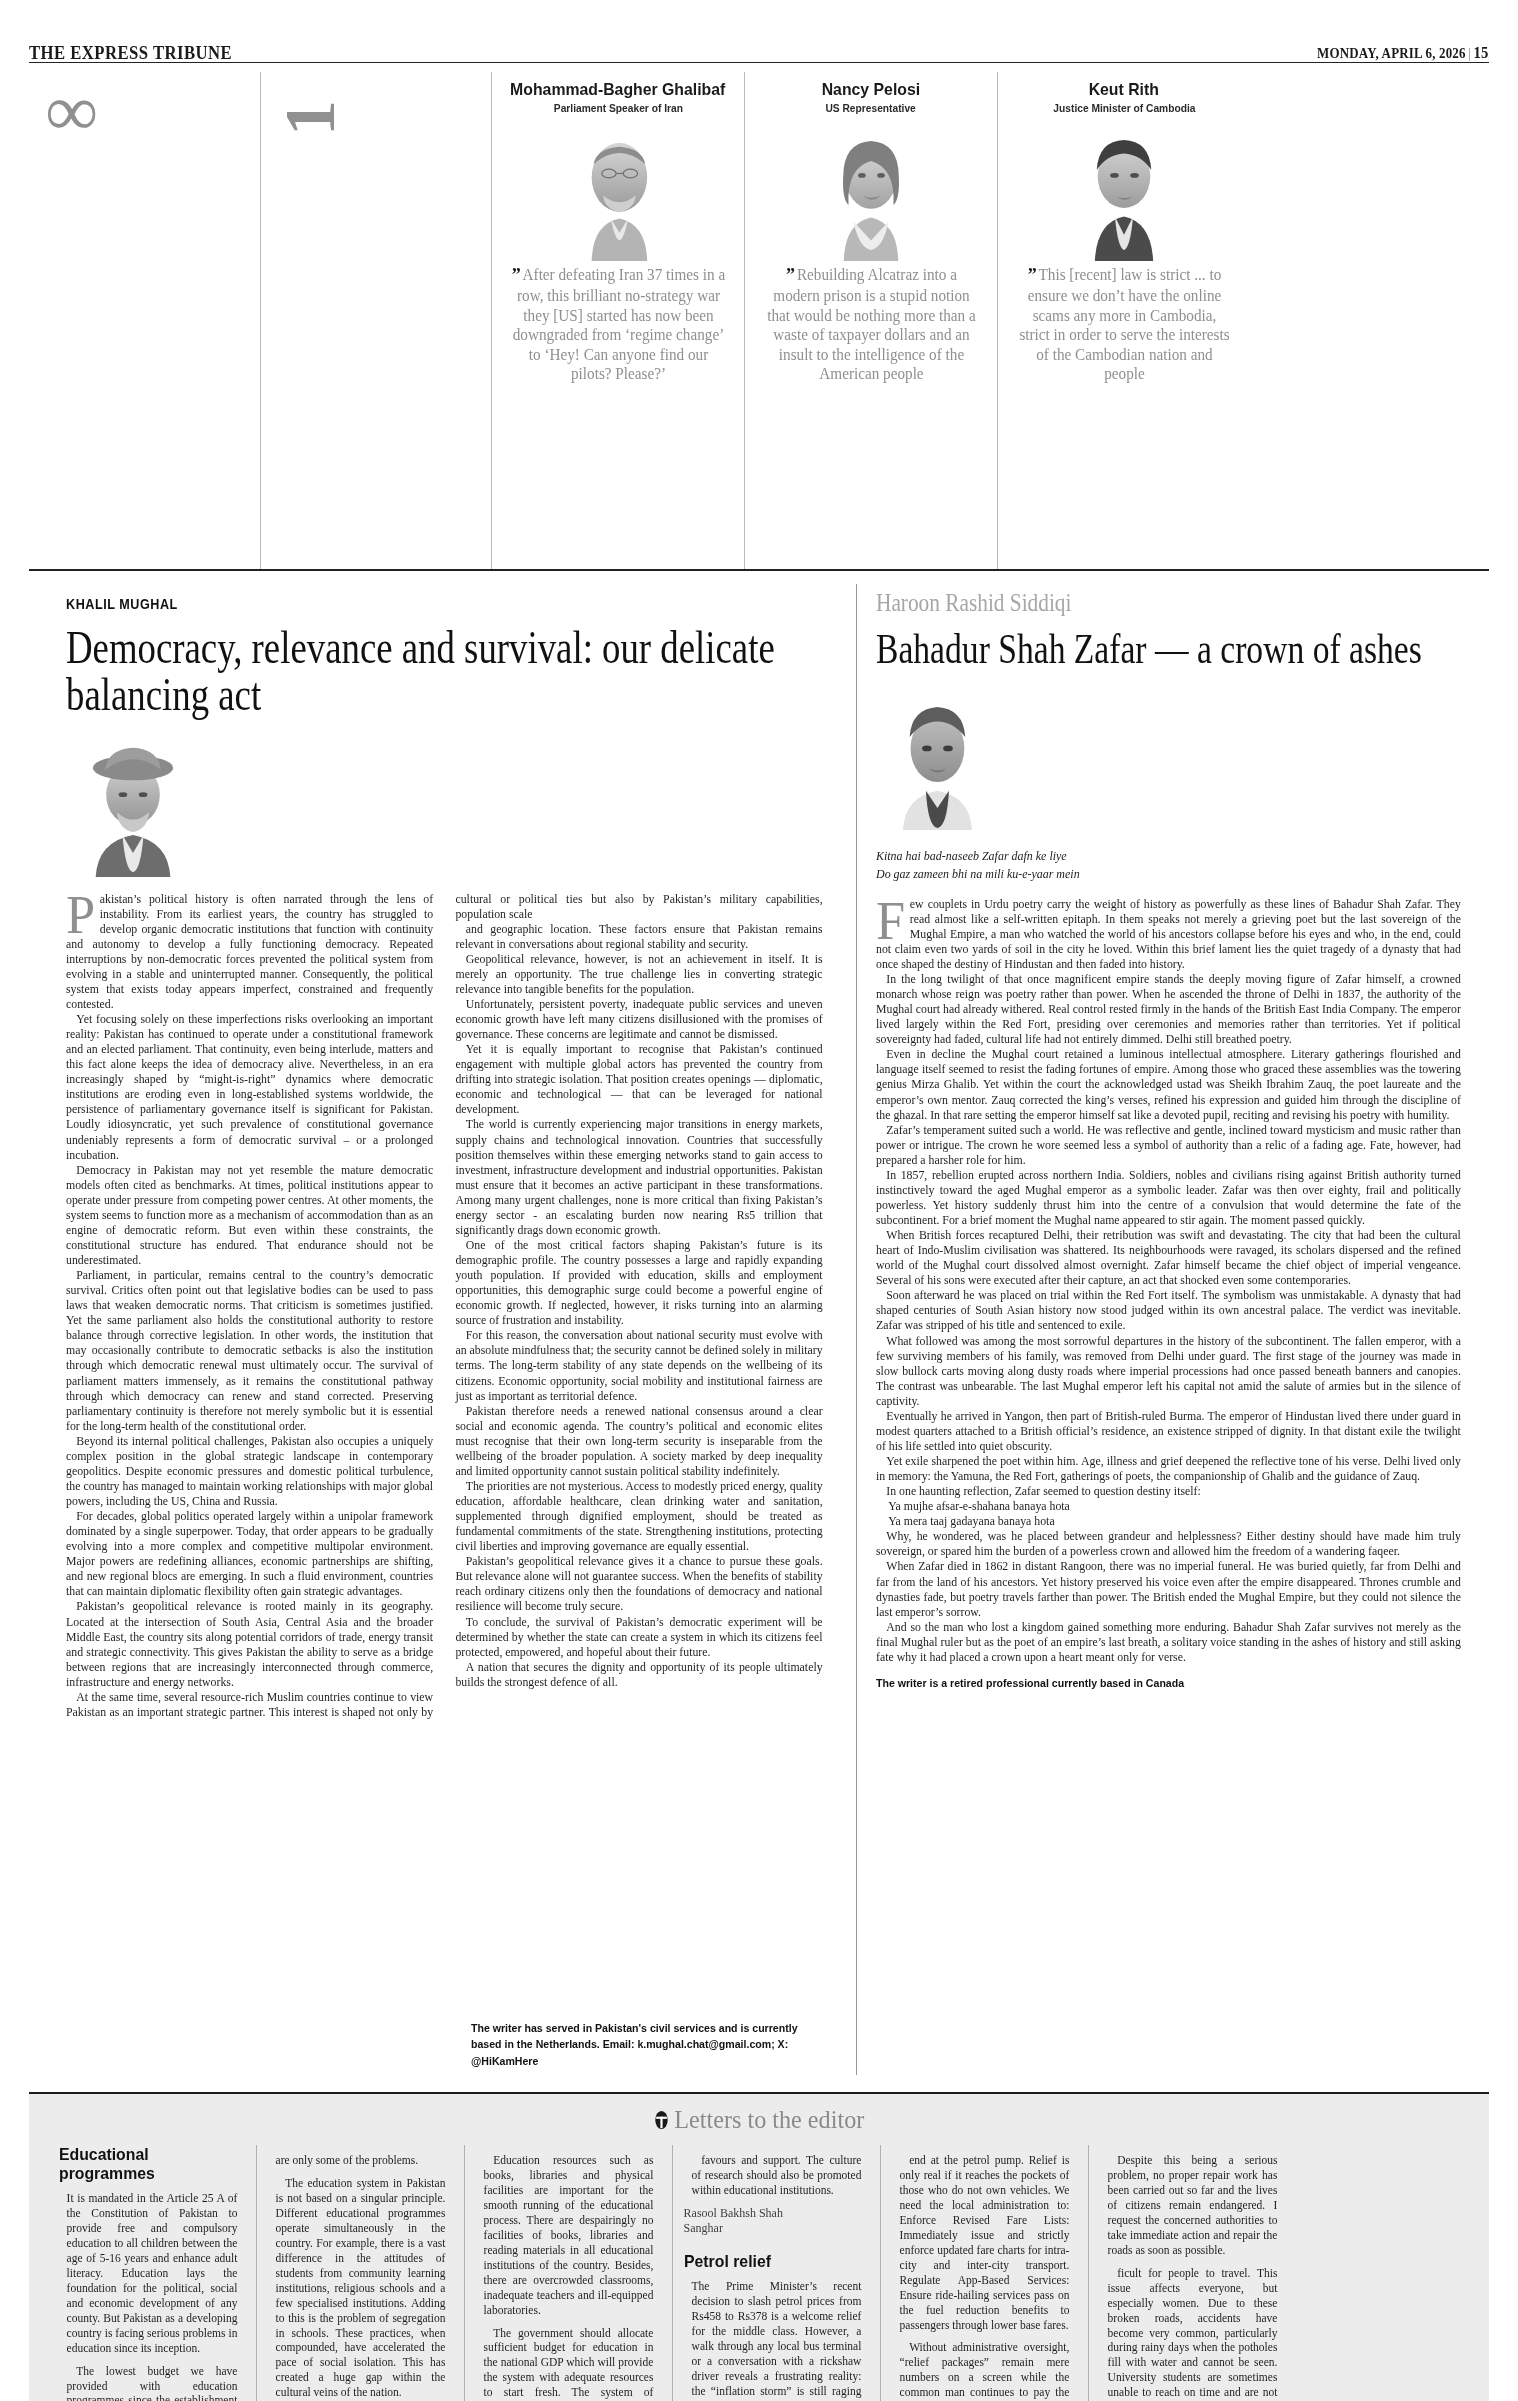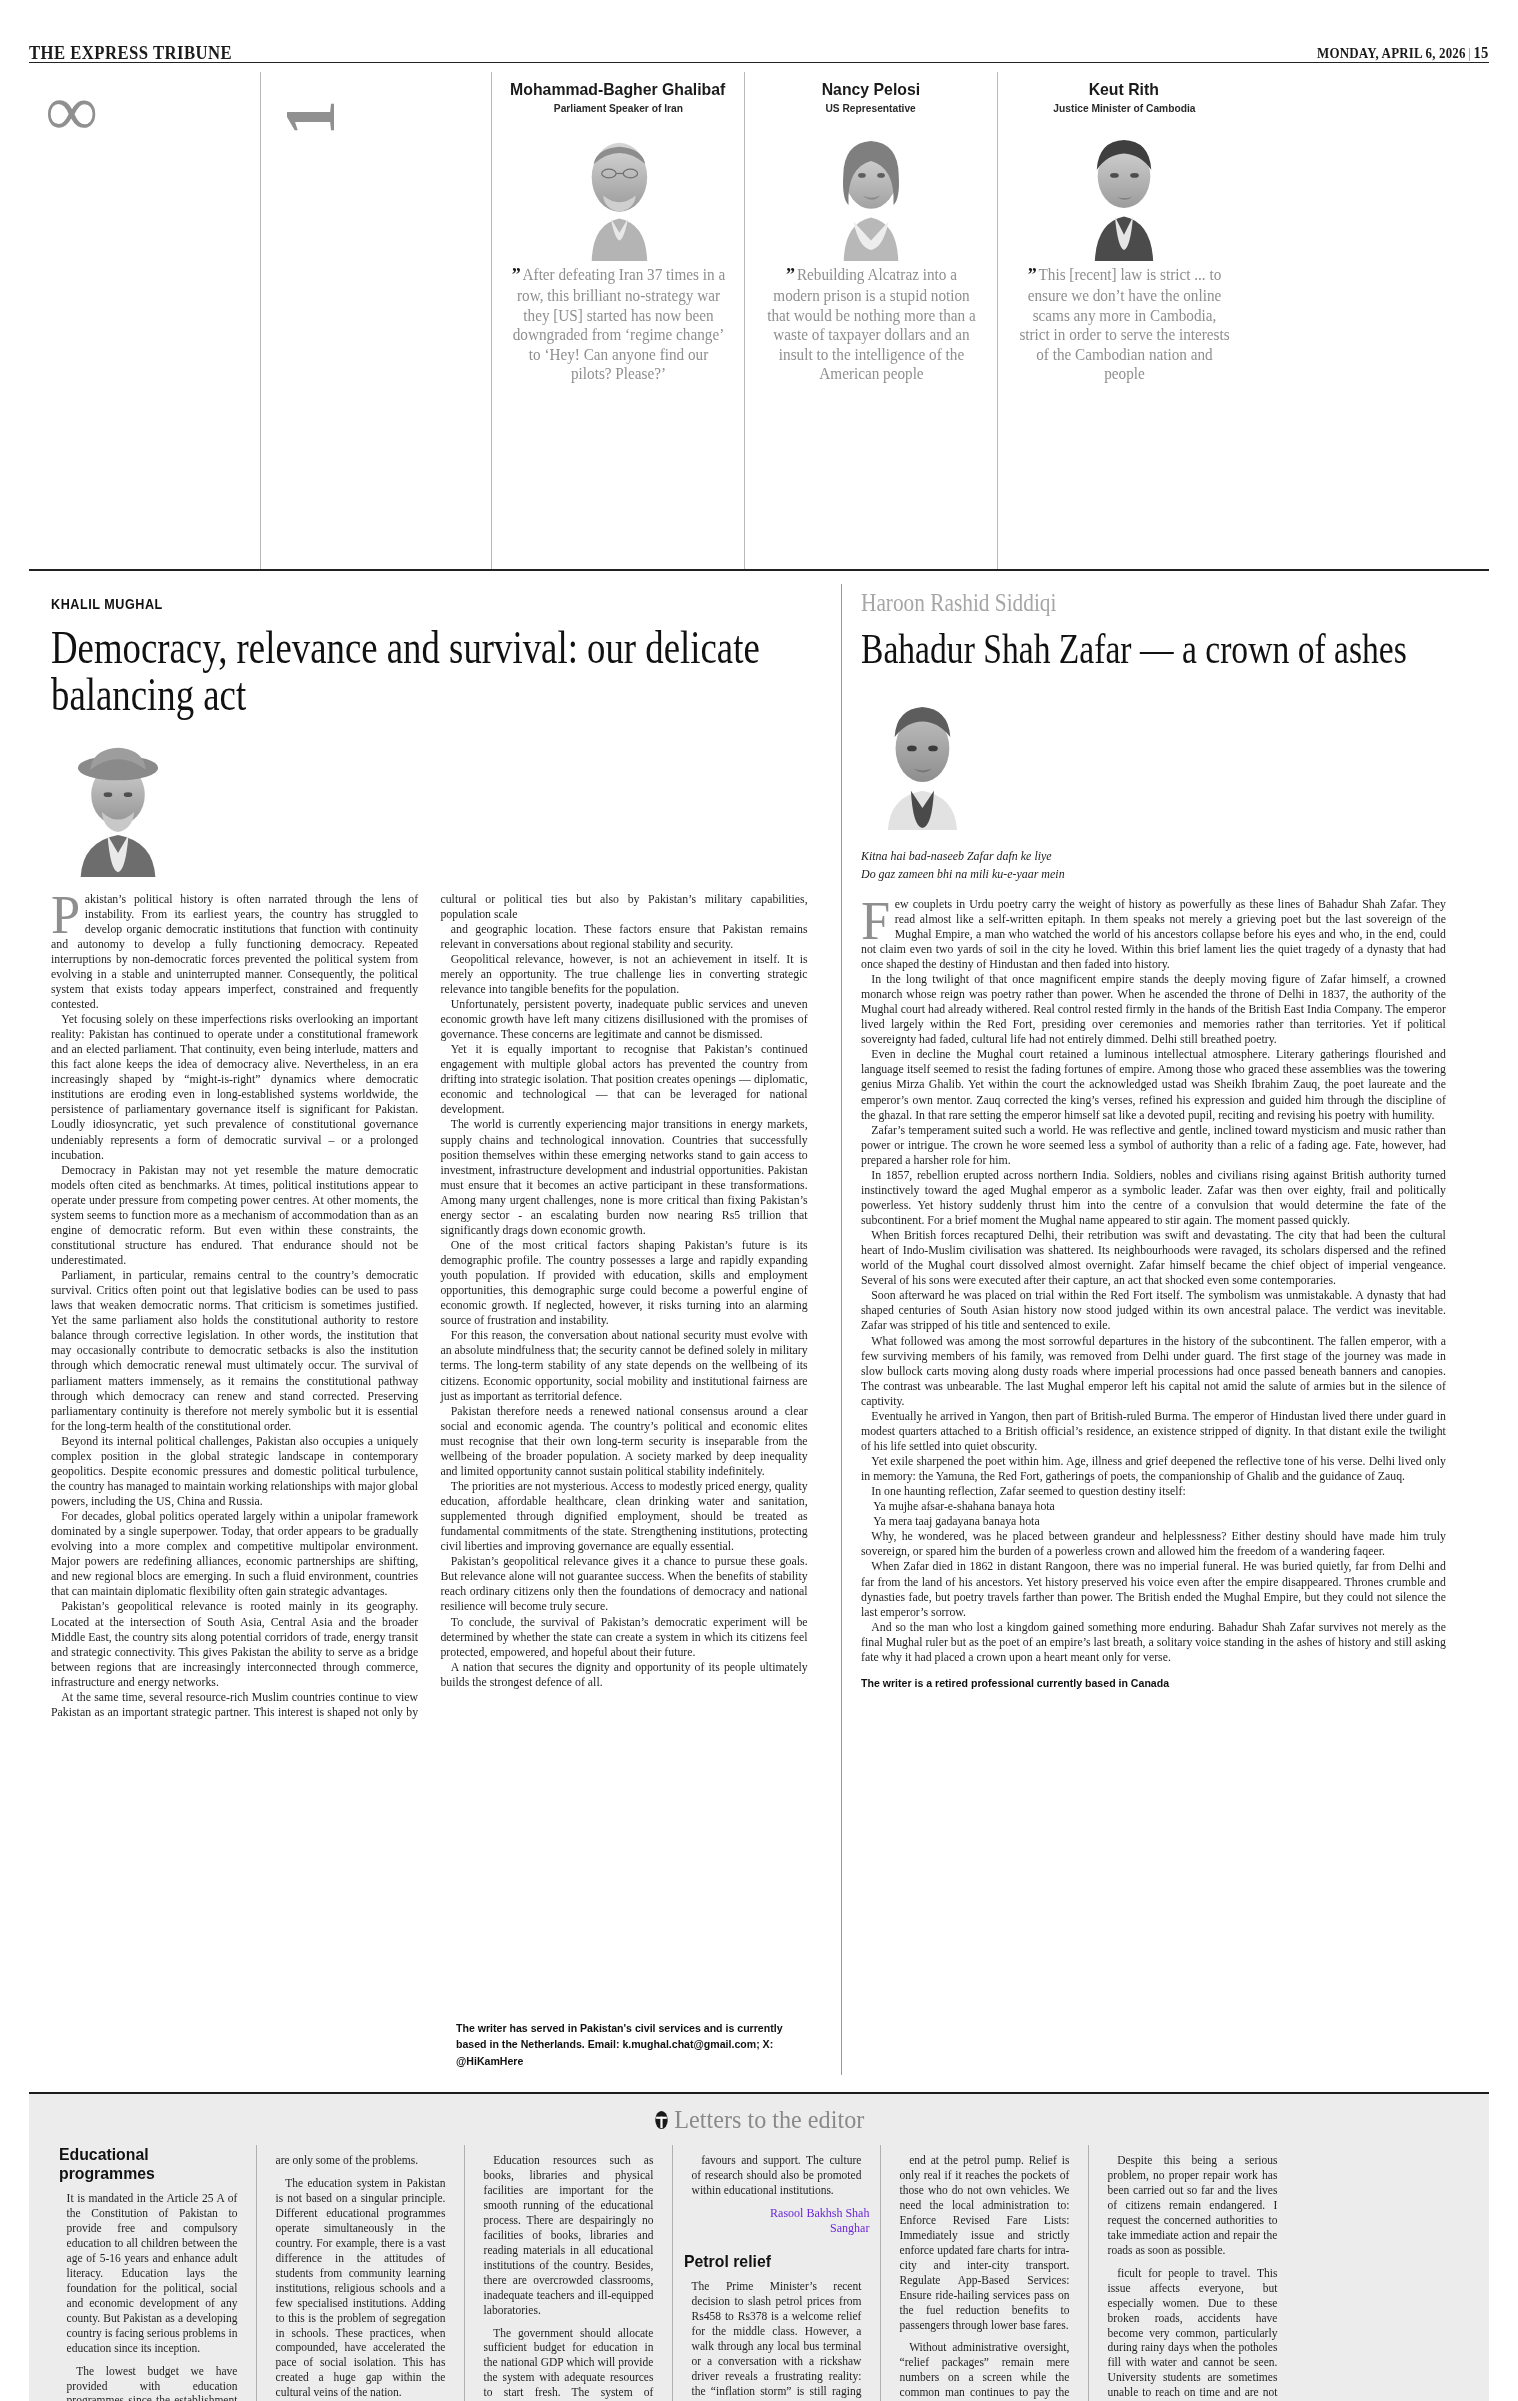--- a/index.html
+++ b/index.html
@@ -92,21 +92,21 @@
     color:#1a1a1a; font-weight:700; font-size:19px; letter-spacing:-1px;
     vertical-align:-1px; padding-right:2.9px;
   }
 
   
   .rule-thick {
     position:absolute; left:29px; width:1460px; height:1.9px; background:#222;
   }
 
   
-  .articles { position:absolute; left:29px; top:584px; width:1460px; height:1491px; display:flex; }
+  .articles { position:absolute; left:44px; top:584px; width:1460px; height:1491px; display:flex; }
   .art-left  { width:812px; padding:0 19px 0 21.6px; }
   .art-right { width:648px; padding:0 14.4px 0 19px; border-left:0.7px solid #9a9a9a; }
 
   .byline-caps {
     font-family:"Liberation Sans", sans-serif; font-weight:700;
     font-size:14px; letter-spacing:0.6px; transform:scaleX(0.9);
     transform-origin:left; color:#111; margin-top:11.5px;
   }
   .byline-serif {
     font-family:"Liberation Serif", serif; font-weight:400;
@@ -186,21 +186,21 @@
   }
   .l-head.gap { margin-top:16.3px; }
   .l-body {
     font-family:"Liberation Serif", serif; font-size:11.5px; line-height:1.30;
     color:#1e1e1e; text-align:justify;
   }
   .l-body p { margin:8px; text-indent:9.6px; }
   .l-body p.first { text-indent:0; }
   .l-sign {
     font-family:"Liberation Serif", serif; font-size:12px; line-height:1.25;
-    text-align:right; color:#6d28d9; margin-top:2px;
+    color:#404040; margin-top:2px;
   }
 </style>
 </head>
 <body>
 
 <div class="masthead">
   <div class="masthead-title">THE EXPRESS TRIBUNE</div>
   <div class="masthead-right">
     <span>MONDAY, APRIL 6, 2026</span><span class="sep">|</span><span class="pageno">15</span>
   </div>

